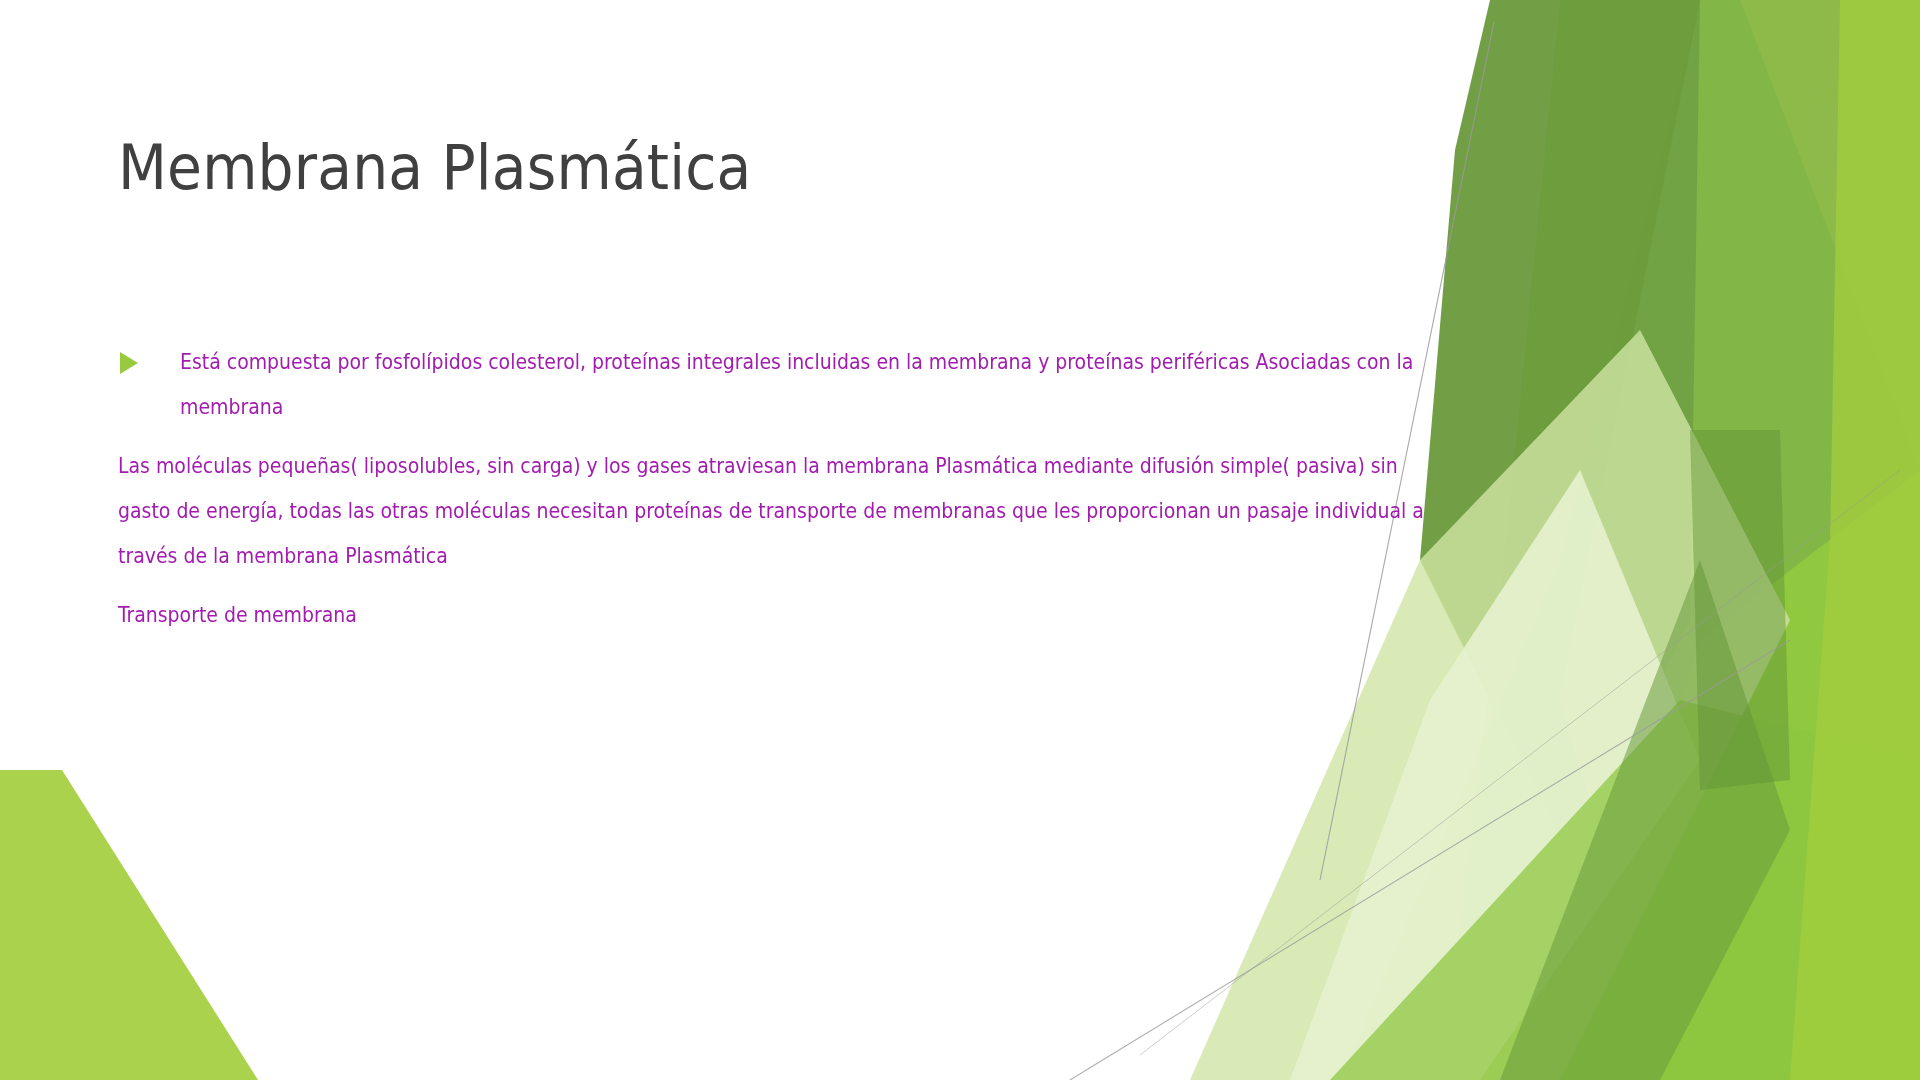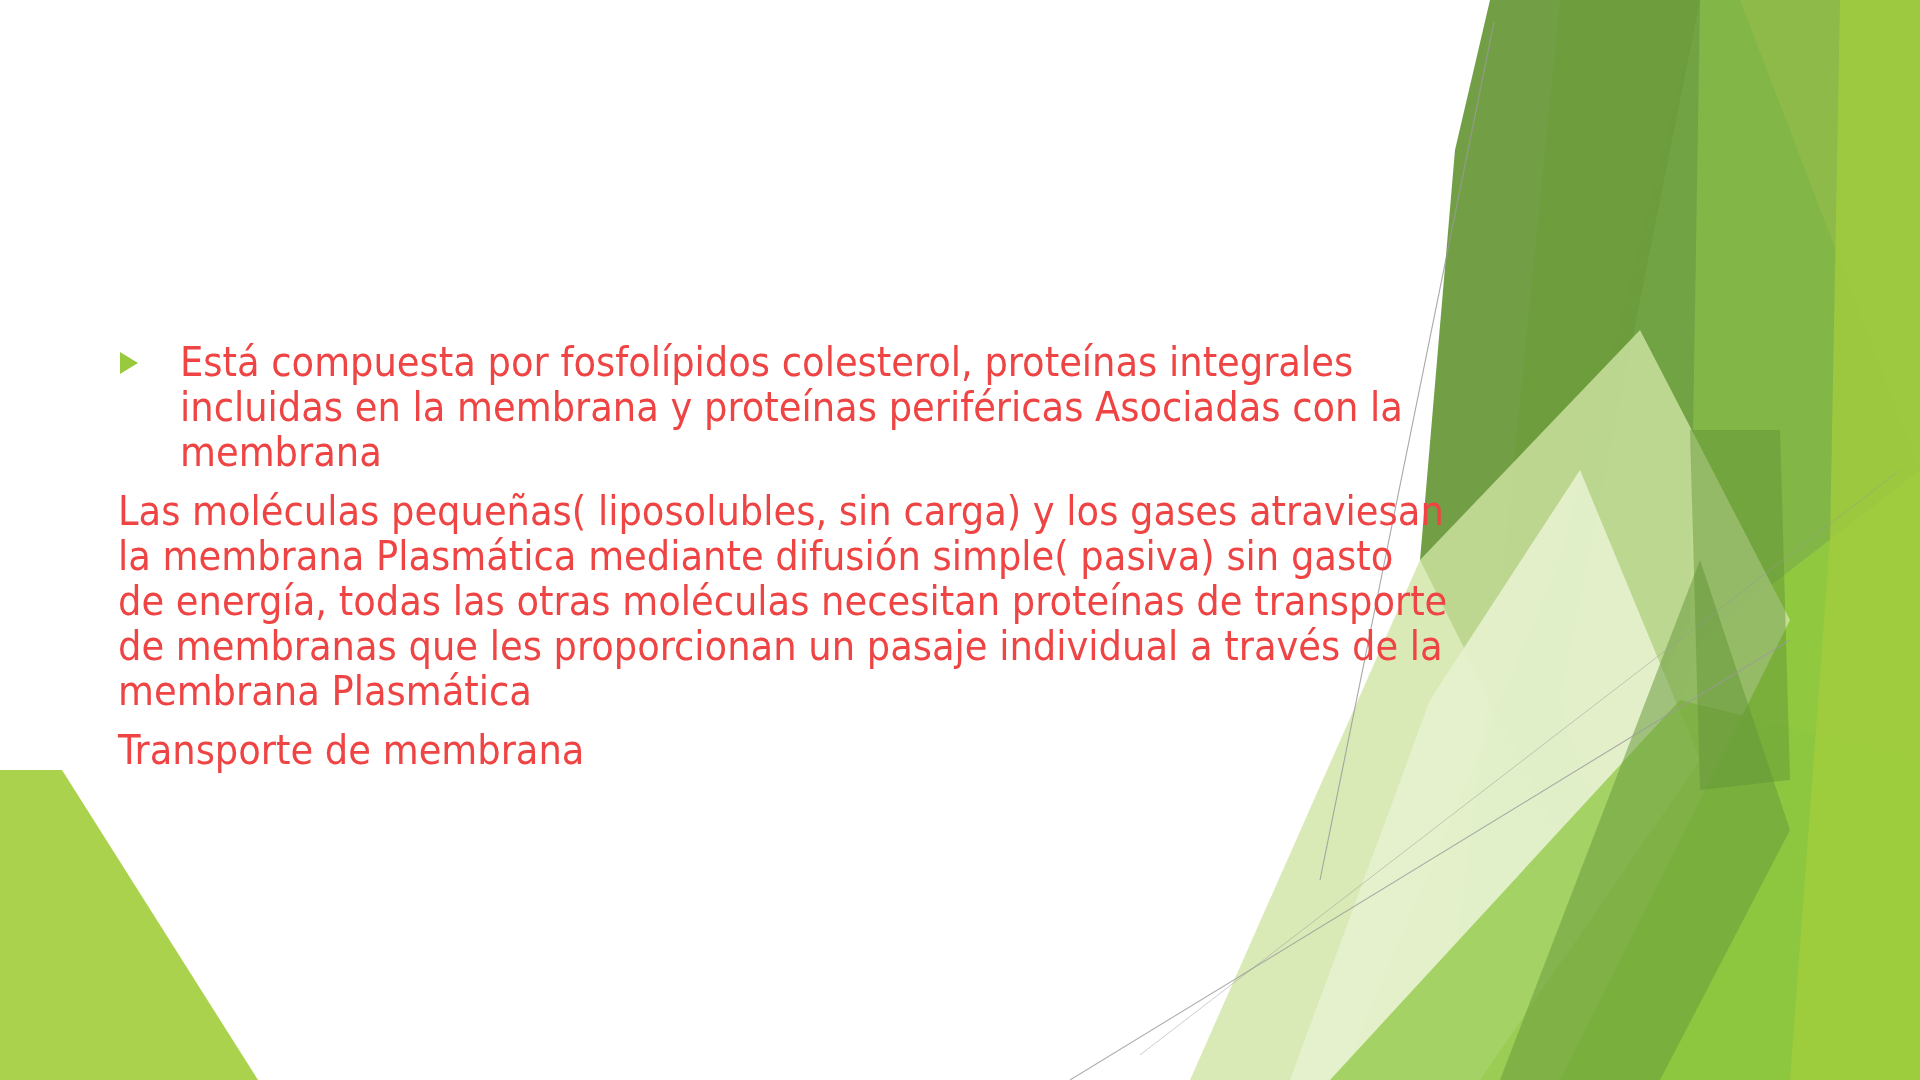--- a/index.html
+++ b/index.html
@@ -59,23 +59,23 @@
     position: absolute;
     left: 118px;
     top: 340px;
     width: 1330px;
     color: #404040;
   }
 
   .para {
     font-family: "DejaVu Sans Condensed", "Liberation Sans Narrow", "DejaVu Sans", sans-serif;
     font-stretch: condensed;
-    font-size: 41px;
+    font-size: 21px;
     line-height: 45px;
-    color: #ef4444;
+    color: #a21caf;
     margin: 0;
   }
 
   
   .bullet-row {
     position: relative;
     display: block;
     padding-left: 62px;
     margin-bottom: 14px;
   }
@@ -126,20 +126,21 @@
 
     <polygon points="1840,0 1920,0 1920,1080 1790,1080 1830,540" fill="#A3CE3E" opacity="0.75"></polygon>
 
     <line x1="1494" y1="22" x2="1320" y2="880" stroke="#9A9A9A" stroke-width="1.1" opacity="0.85"></line>
     <line x1="1070" y1="1080" x2="1790" y2="640" stroke="#9A9A9A" stroke-width="1.1" opacity="0.8"></line>
     <line x1="1140" y1="1055" x2="1900" y2="470" stroke="#9A9A9A" stroke-width="0.9" opacity="0.55"></line>
   </svg>
 
   <div id="content">
 
+    <h1 id="slide-title">Membrana Plasmática</h1>
 
     <div id="body-block">
 
       <div class="para bullet-row">
         <span class="bullet-marker"></span>
         <span>Está compuesta por fosfolípidos colesterol, proteínas integrales incluidas en la membrana y proteínas periféricas Asociadas con la membrana</span>
       </div>
 
       <p class="para para-plain">Las moléculas pequeñas( liposolubles, sin carga) y los gases atraviesan la membrana Plasmática mediante difusión simple( pasiva) sin gasto de energía, todas las otras moléculas necesitan proteínas de transporte de membranas que les proporcionan un pasaje individual a través de la membrana Plasmática</p>
 

